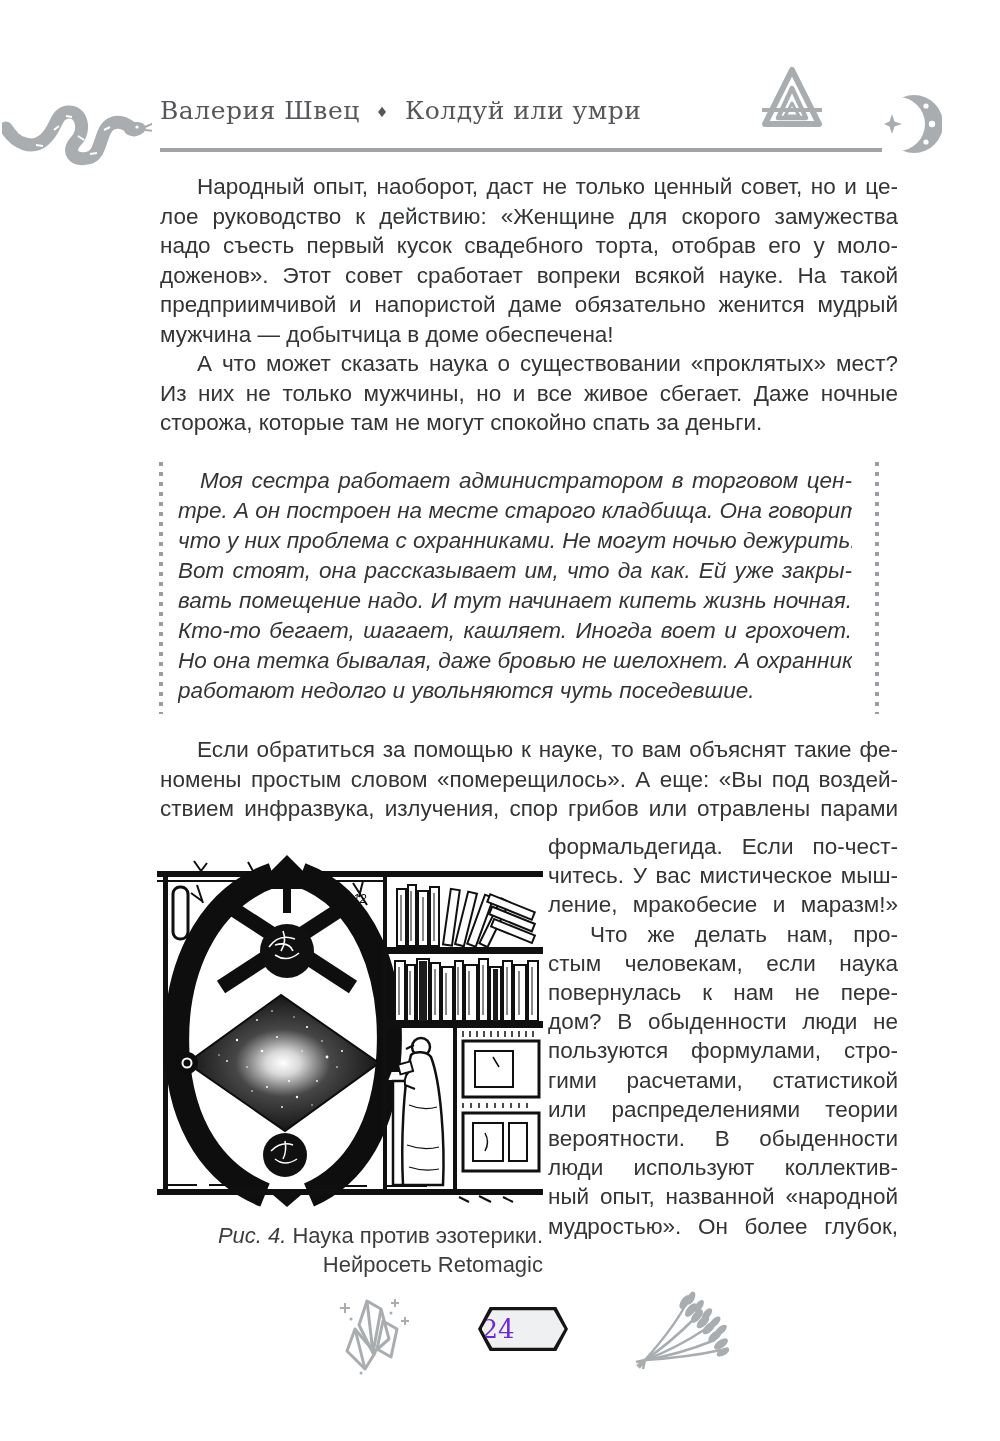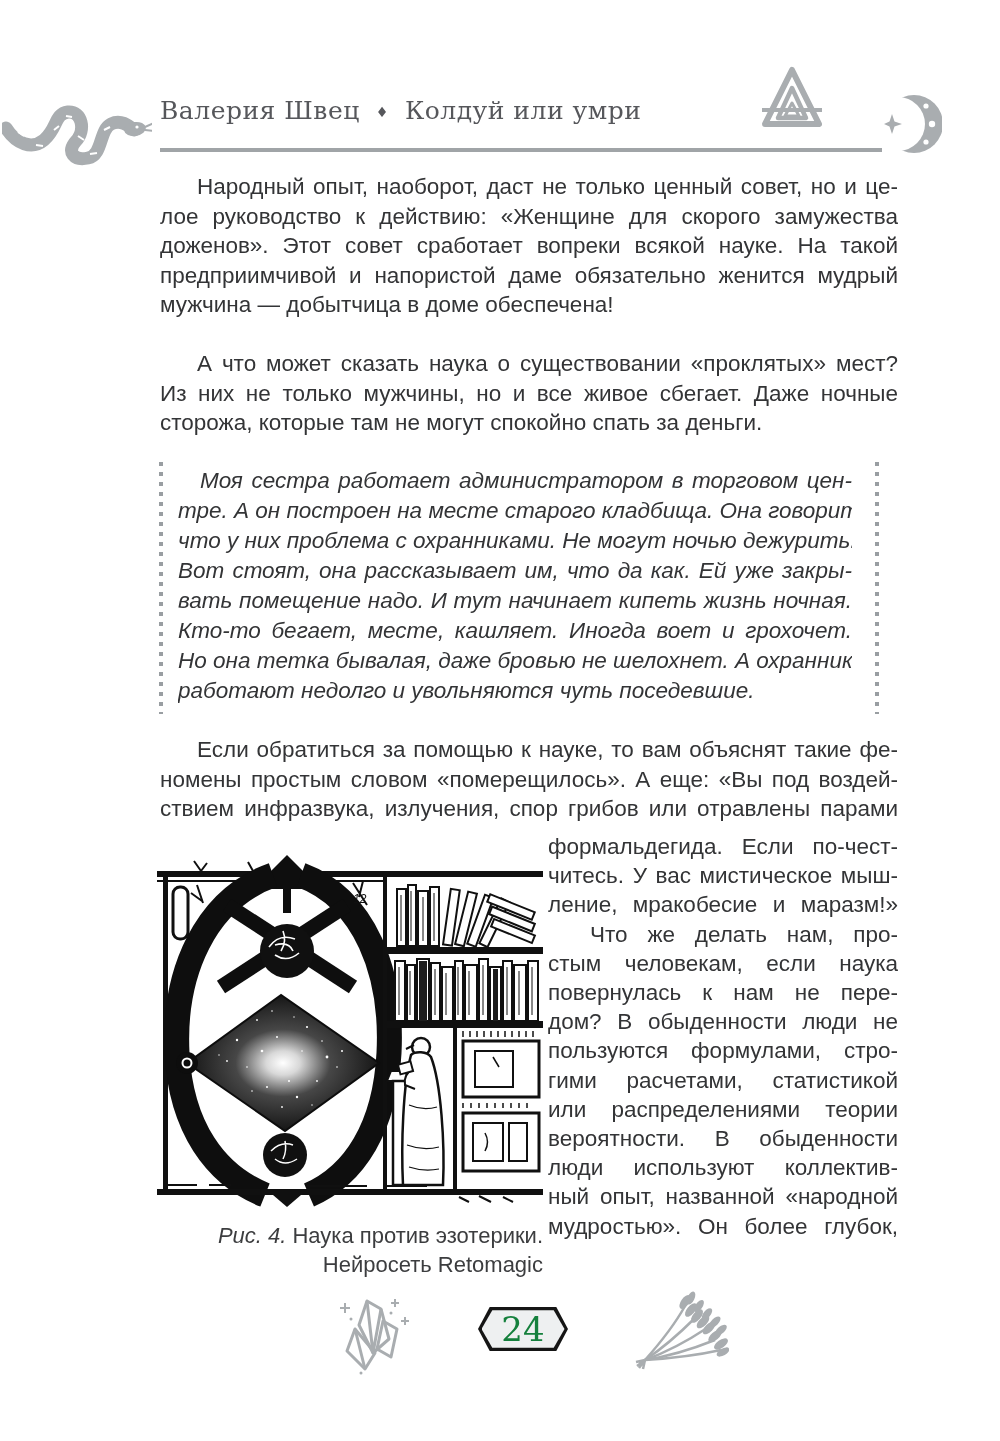--- a/index.html
+++ b/index.html
@@ -35,22 +35,22 @@
   .figure{position:absolute;left:157px;top:855px;width:386px;height:352px;}
   .caption{position:absolute;left:157px;top:1221px;width:386px;text-align:right;
            font-size:22px;line-height:29px;color:#3c3d3f;}
   .caption .it{font-style:italic;margin-right:6px;}
 
   
   .badge{position:absolute;left:478px;top:1306px;width:90px;height:46px;
          clip-path:polygon(0 50%,13% 2%,87% 2%,100% 50%,87% 98%,13% 98%);background:#151515;}
   .badge-in{position:absolute;left:3.5px;top:3.5px;right:3.5px;bottom:3.5px;
          clip-path:polygon(0 50%,13% 2%,87% 2%,100% 50%,87% 98%,13% 98%);background:#eef0f1;
-         display:flex;align-items:center;justify-content:center;
-         font-family:"DejaVu Serif",serif;font-size:34px;color:#15803d;}
+         display:flex;align-items:center;
+         font-family:"DejaVu Serif",serif;font-size:26px;color:#6d28d9;}
 </style>
 </head>
 <body>
 
 <div class="page">
 
   <div class="deco" style="left:2px;top:86px;">
     <svg width="150" height="80" viewBox="0 0 150 80">
       <g stroke="#a9adb0" stroke-width="13" fill="none" stroke-linecap="round">
         <path d="M4,42 C14,58 30,64 42,54 C56,42 52,28 66,26 C80,25 84,44 74,55 C64,66 72,75 86,72 C101,69 97,44 109,38 C119,33 127,40 132,44"></path>
@@ -94,40 +94,41 @@
   </div>
 
   <div class="hdr">
     <span>Валерия Швец</span><span class="sep">♦</span><span>Колдуй или умри</span>
   </div>
   <div class="rule"></div>
 
   <div class="para" id="p1">
     <div class="line first">Народный опыт, наоборот, даст не только ценный совет, но и це-</div>
     <div class="line">лое руководство к действию: «Женщине для скорого замужества</div>
+    <div class="line">надо съесть первый кусок свадебного торта, отобрав его у моло-</div>
     <div class="line">доженов». Этот совет сработает вопреки всякой науке. На такой</div>
     <div class="line">предприимчивой и напористой даме обязательно женится мудрый</div>
     <div class="line last">мужчина — добытчица в доме обеспечена!</div>
   </div>
 
   <div class="para" id="p2">
     <div class="line first">А что может сказать наука о существовании «проклятых» мест?</div>
     <div class="line">Из них не только мужчины, но и все живое сбегает. Даже ночные</div>
     <div class="line last">сторожа, которые там не могут спокойно спать за деньги.</div>
   </div>
 
   <div class="vdots" id="vdots-l"></div>
   <div class="vdots" id="vdots-r"></div>
   <div class="para" id="quote">
     <div class="line first">Моя сестра работает администратором в торговом цен-</div>
     <div class="line">тре. А он построен на месте старого кладбища. Она говорит,</div>
     <div class="line">что у них проблема с охранниками. Не могут ночью дежурить.</div>
     <div class="line">Вот стоят, она рассказывает им, что да как. Ей уже закры-</div>
     <div class="line">вать помещение надо. И тут начинает кипеть жизнь ночная.</div>
-    <div class="line">Кто-то бегает, месте, кашляет. Иногда воет и грохочет.</div>
+    <div class="line">Кто-то бегает, шагает, кашляет. Иногда воет и грохочет.</div>
     <div class="line">Но она тетка бывалая, даже бровью не шелохнет. А охранники</div>
     <div class="line last">работают недолго и увольняются чуть поседевшие.</div>
   </div>
 
   <div class="para" id="p3">
     <div class="line first">Если обратиться за помощью к науке, то вам объяснят такие фе-</div>
     <div class="line">номены простым словом «померещилось». А еще: «Вы под воздей-</div>
     <div class="line">ствием инфразвука, излучения, спор грибов или отравлены парами</div>
   </div>
 

